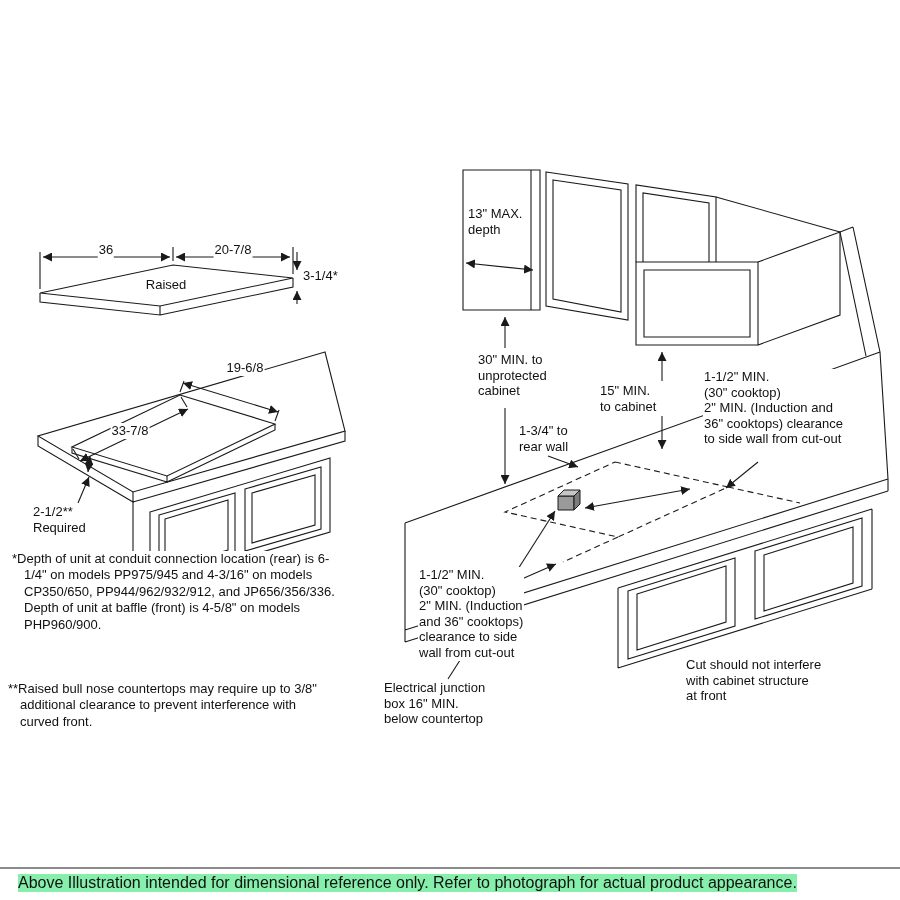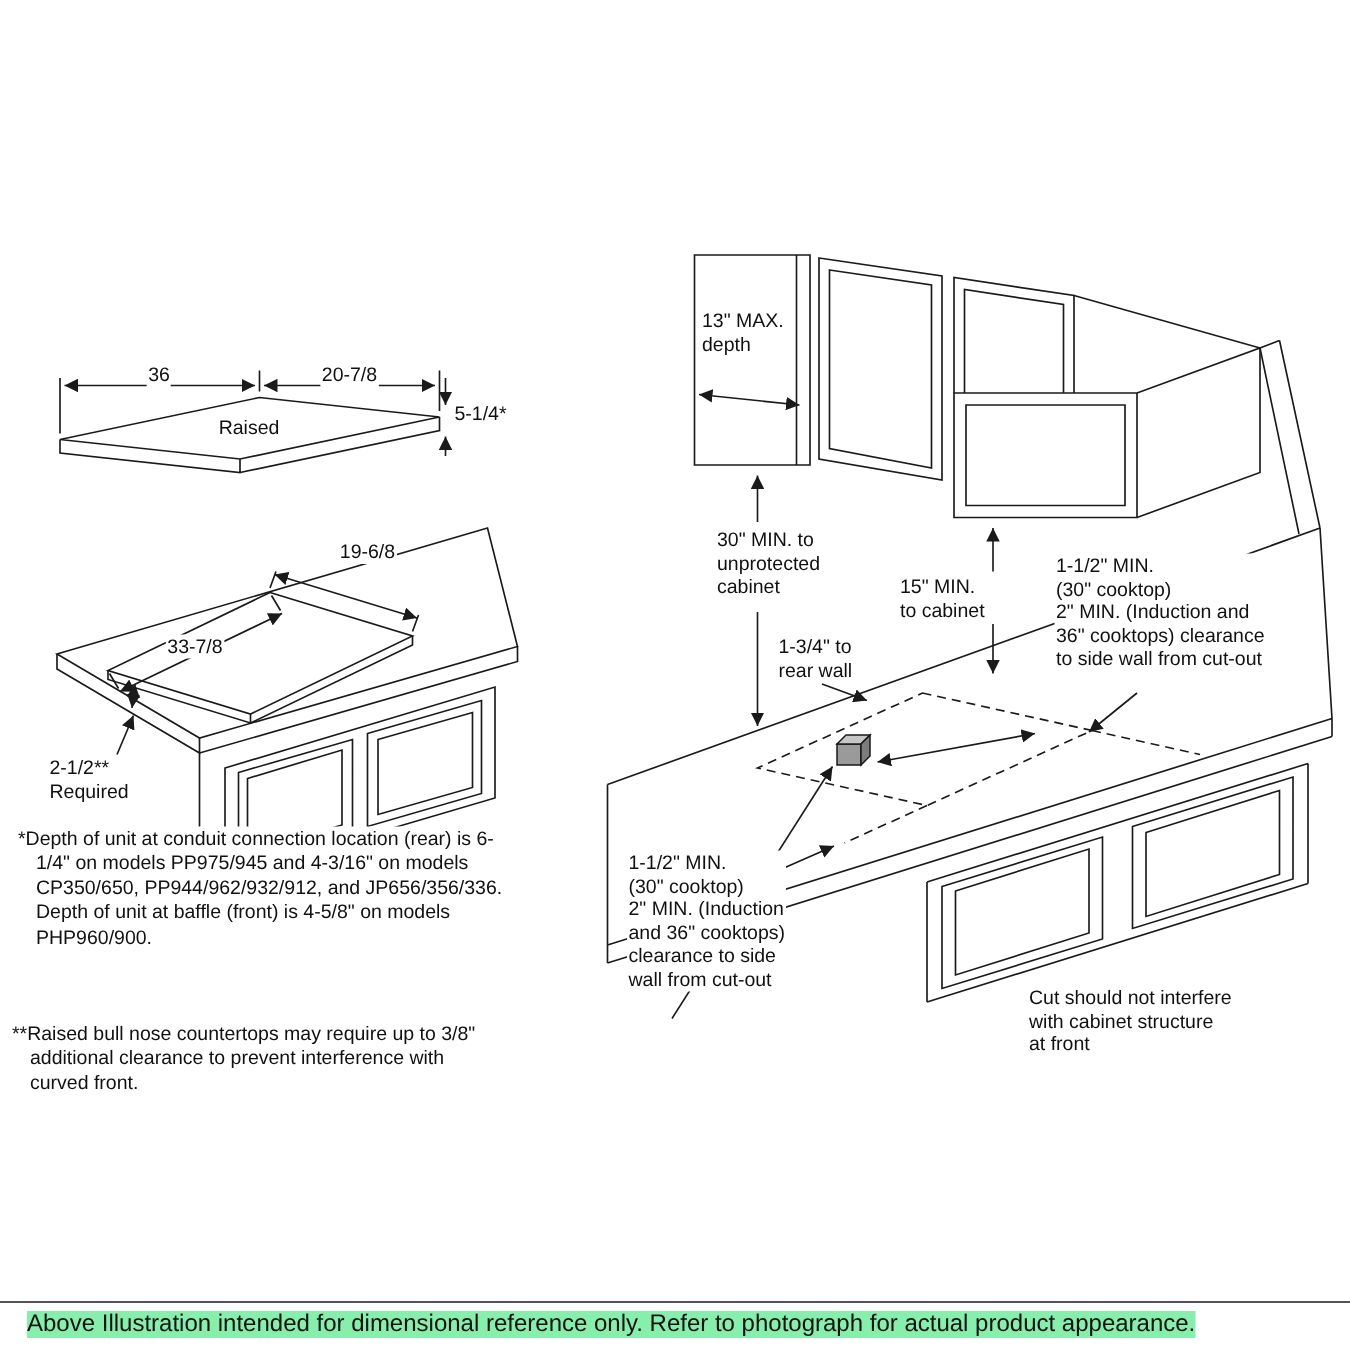--- a/index.html
+++ b/index.html
@@ -135,21 +135,21 @@
         <line class="lw" x1="585" y1="508" x2="690" y2="489" marker-start="url(#arr)" marker-end="url(#arr)"></line>
         <line class="lw" x1="448" y1="679" x2="555" y2="511" marker-end="url(#arr)"></line>
       </g>
     </g>
 
     <line class="lw" x1="0" y1="868" x2="900" y2="868"></line>
   </svg>
 
   <div class="lbl ctr" style="left:106px; top:242px;">36</div>
   <div class="lbl ctr" style="left:233px; top:242px;">20-7/8</div>
-  <div class="lbl" style="left:302px; top:268px;">5-1/4*</div>
+  <div class="lbl" style="left:302px; top:268px;">3-1/4*</div>
   <div class="lbl ctr" style="left:166px; top:277px;">Raised</div>
 
   <div class="lbl ctr" style="left:245px; top:360px;">19-6/8</div>
   <div class="lbl ctr" style="left:130px; top:413px;margin-top:10px;">33-7/8</div>
   <div class="lbl" style="left:32px; top:504px;">2-1/2**
 Required</div>
 
   <div class="fnote" style="left:12px; top:551px; width:326px;">*Depth of unit at conduit connection location (rear) is 6-1/4" on models PP975/945 and 4-3/16" on models CP350/650, PP944/962/932/912, and JP656/356/336. Depth of unit at baffle (front) is 4-5/8" on models PHP960/900.</div>
   <div class="fnote" style="left:8px; top:681px; width:330px;">**Raised bull nose countertops may require up to 3/8" additional clearance to prevent interference with curved front.</div>
 
@@ -166,19 +166,22 @@
 (30" cooktop)
 2" MIN. (Induction and
 36" cooktops) clearance
 to side wall from cut-out</div>
   <div class="lbl" style="left:418px; top:567px;">1-1/2" MIN.
 (30" cooktop)
 2" MIN. (Induction
 and 36" cooktops)
 clearance to side
 wall from cut-out</div>
+  <div class="lbl" style="left:383px; top:680px;">Electrical junction
+box 16" MIN.
+below countertop</div>
   <div class="lbl" style="left:685px; top:657px;">Cut should not interfere
 with cabinet structure
 at front</div>
 
   <div class="footer-note" style="left:18px; top:874px;">Above Illustration intended for dimensional reference only. Refer to photograph for actual product appearance.</div>
 
 </div>
 
 </body></html>

